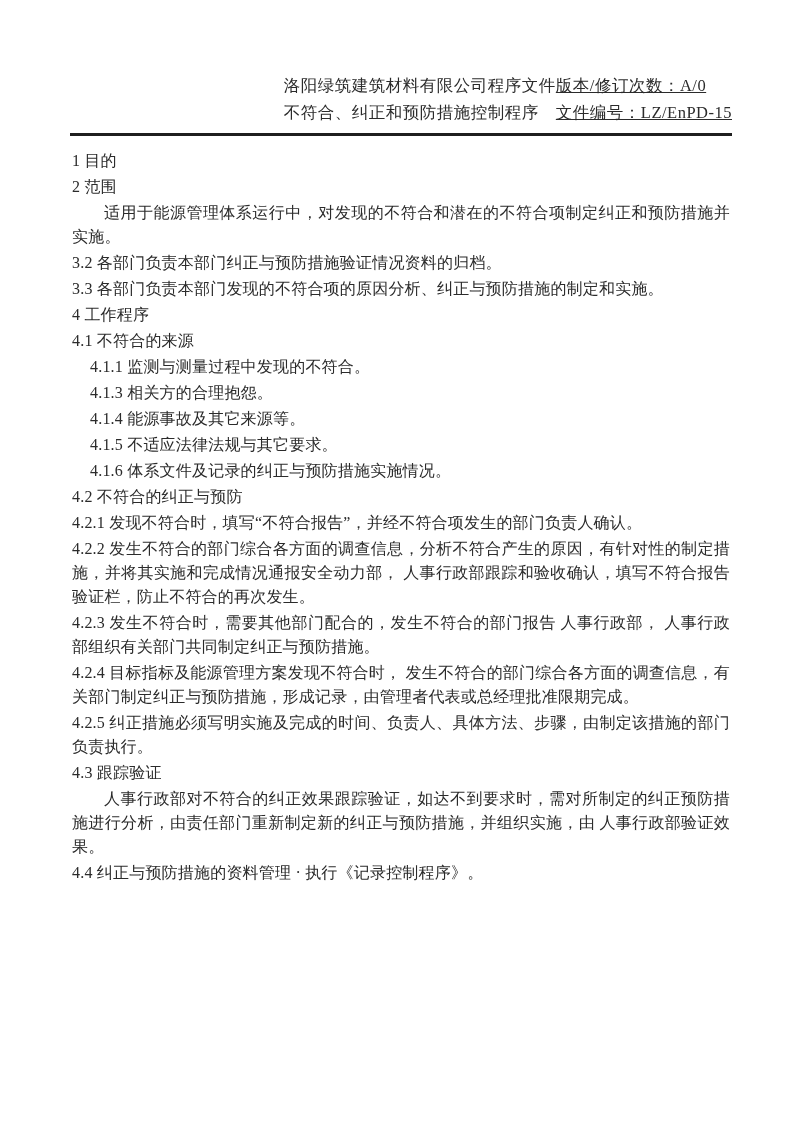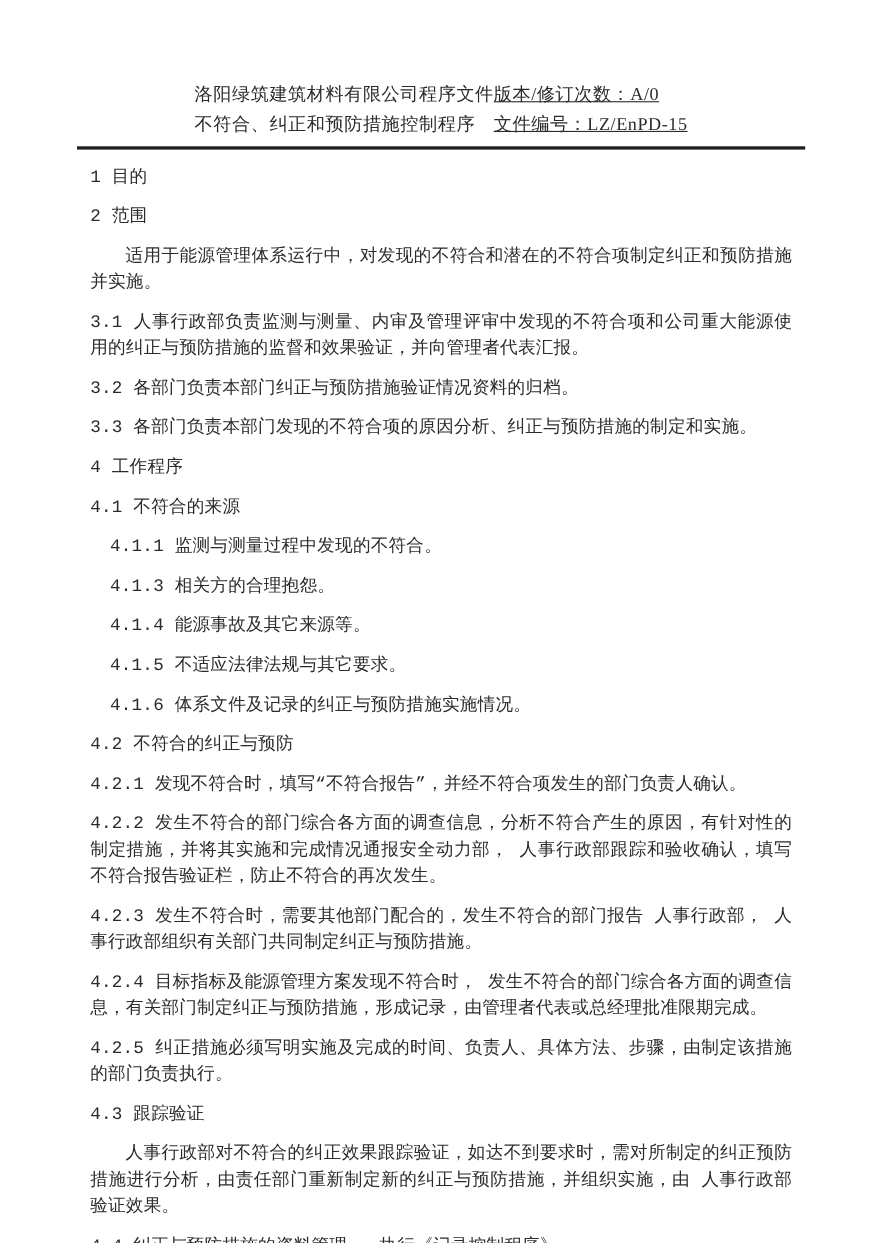--- a/index.html
+++ b/index.html
@@ -12,21 +12,21 @@
     position: relative;
     font-family: "Liberation Serif", "DejaVu Serif", serif;
     color: #2b2b2b;
     overflow: hidden;
   }
   .inner {
     padding: 72px 68px 0 70px;
   }
   .doc-header {
     display: flex;
-    justify-content: center;
+    justify-content: flex-end;
     align-items: flex-start;
     font-size: 16.5px;
     line-height: 27px;
     letter-spacing: 0.5px;
   }
   .doc-header .col-right {
     text-align: left;
     white-space: nowrap;
     text-decoration: underline;
   }
@@ -35,21 +35,21 @@
     border-top: 3px solid #1f1f1f;
     margin-top: 7px;
   }
   .content {
     margin-top: 13px;
     font-size: 16px;
     line-height: 24px;
     text-align: justify;
     letter-spacing: 0.2px;
   }
-  .content p { margin: 12px; font-family: Liberation Mono, monospace; }
+  .content p { margin: 2px; }
   .content p.indent { text-indent: 2em; }
   .content p.sub { padding-left: 18px; }
 </style>
 </head>
 <body>
 
 <div class="page">
   <div class="inner">
 
     <div class="doc-header">
@@ -62,21 +62,20 @@
         <div>文件编号：LZ/EnPD-15</div>
       </div>
     </div>
 
     <hr class="header-rule">
 
     <div class="content">
         <p class="heading">1 目的</p>
         <p class="heading">2 范围</p>
         <p class="indent">适用于能源管理体系运行中，对发现的不符合和潜在的不符合项制定纠正和预防措施并实施。</p>
-        <p class="plain">3.1 人事行政部负责监测与测量、内审及管理评审中发现的不符合项和公司重大能源使用的纠正与预防措施的监督和效果验证，并向管理者代表汇报。</p>
         <p class="plain">3.2 各部门负责本部门纠正与预防措施验证情况资料的归档。</p>
         <p class="plain">3.3 各部门负责本部门发现的不符合项的原因分析、纠正与预防措施的制定和实施。</p>
         <p class="heading">4 工作程序</p>
         <p class="plain">4.1 不符合的来源</p>
         <p class="sub">4.1.1 监测与测量过程中发现的不符合。</p>
         <p class="sub">4.1.3 相关方的合理抱怨。</p>
         <p class="sub">4.1.4 能源事故及其它来源等。</p>
         <p class="sub">4.1.5 不适应法律法规与其它要求。</p>
         <p class="sub">4.1.6 体系文件及记录的纠正与预防措施实施情况。</p>
         <p class="plain">4.2 不符合的纠正与预防</p>

